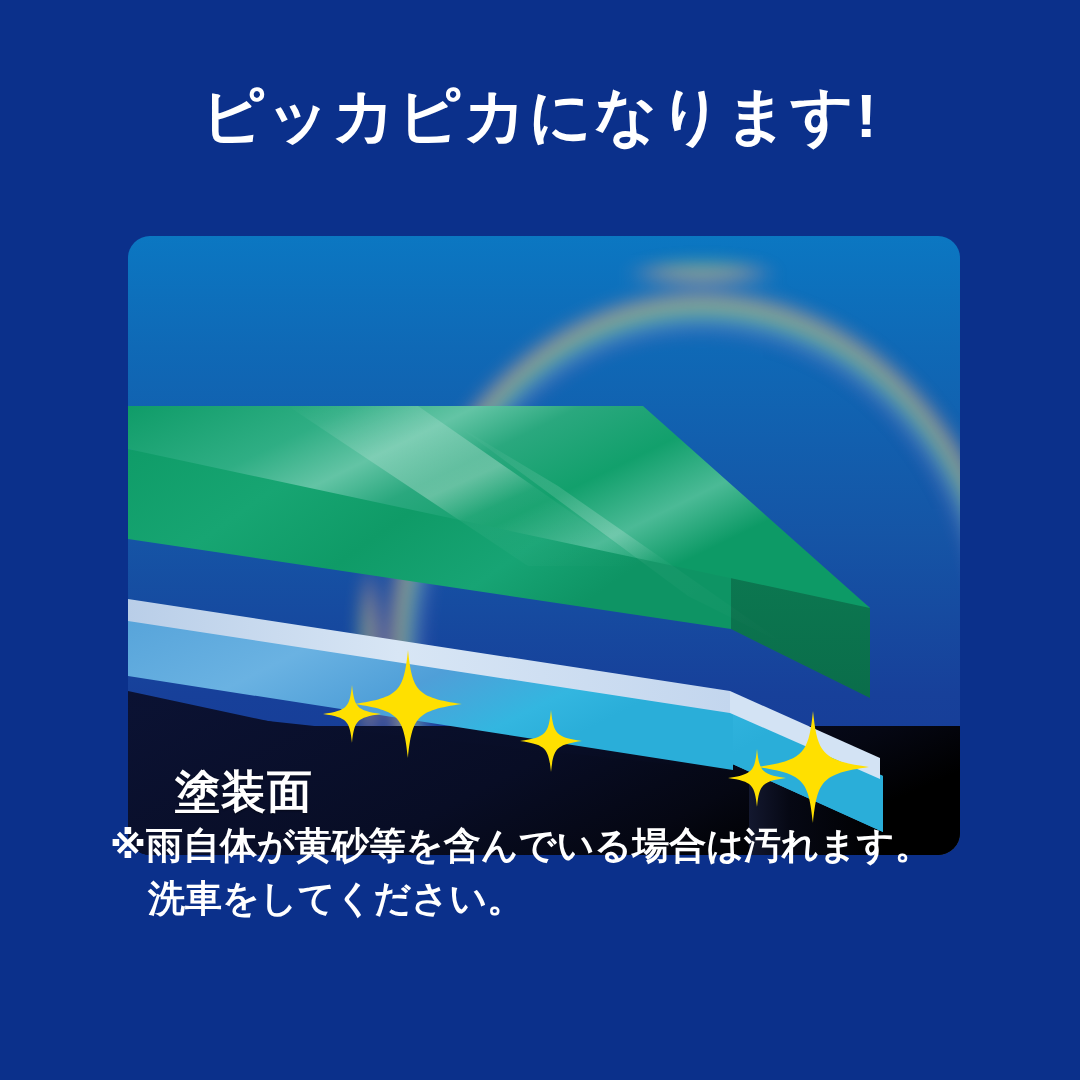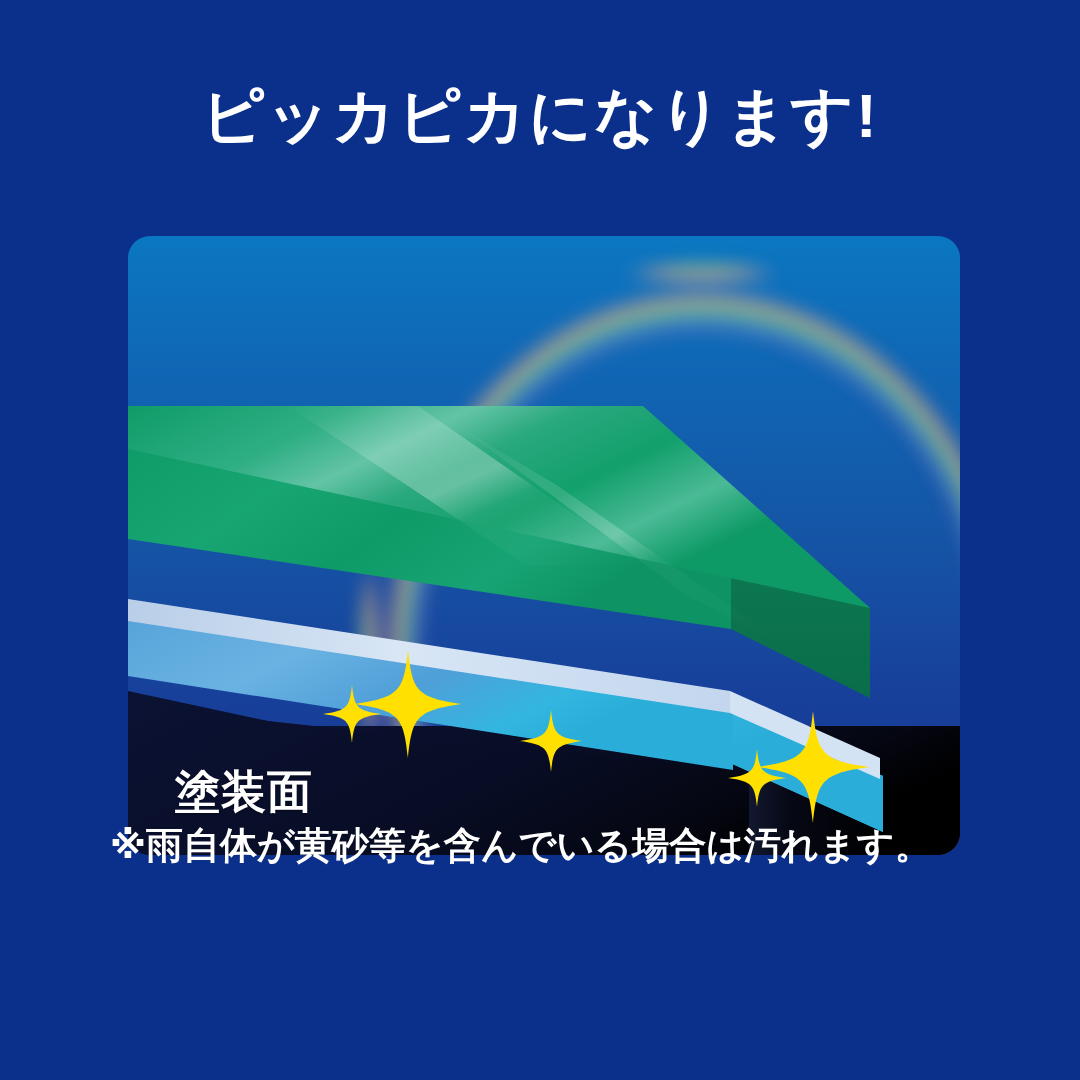--- a/index.html
+++ b/index.html
@@ -223,13 +223,14 @@
     <svg width="112" height="112" viewBox="0 0 100 100">
         <path d="M50 0 C54 38 58 44 100 50 C58 56 54 62 50 100 C46 62 42 56 0 50 C42 44 46 38 50 0 Z" fill="#ffe000"></path>
       </svg>
   </div>
 
   <div class="surface-label">塗装面</div>
 </div>
 
 <div class="footnote">
   <span class="l1">※雨自体が黄砂等を含んでいる場合は汚れます。</span>
+  <span class="l2">洗車をしてください。</span>
 </div>
 
 </body></html>

